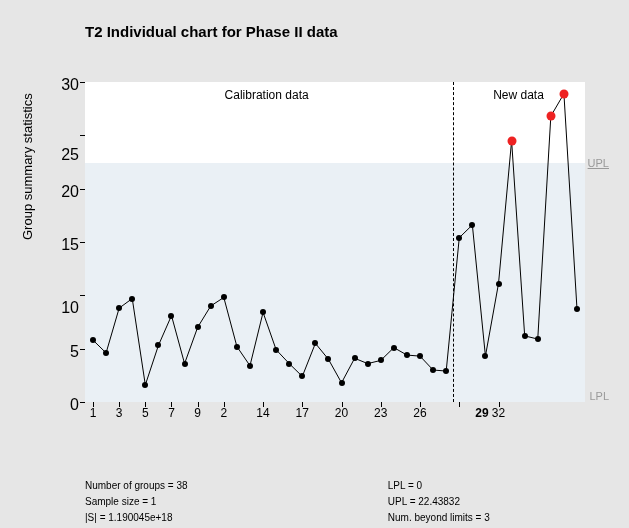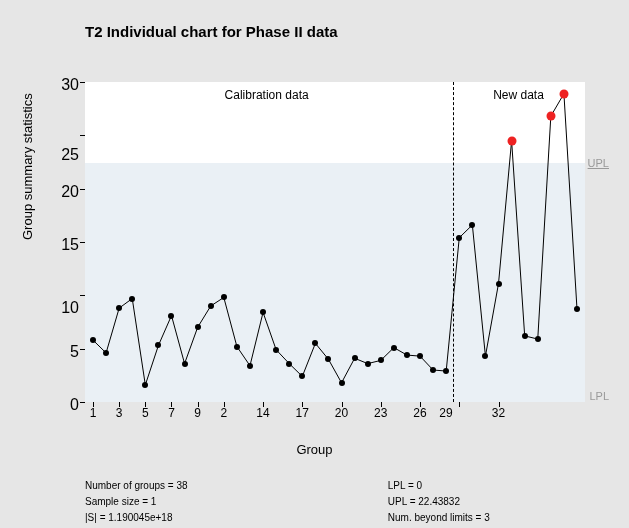--- a/index.html
+++ b/index.html
@@ -229,28 +229,27 @@
       <div class="tick-x" style="left: 263.054px;">14</div>
       <div class="tick-x-line" style="left: 263.054px;"></div>
       <div class="tick-x" style="left: 302.297px;">17</div>
       <div class="tick-x-line" style="left: 302.297px;"></div>
       <div class="tick-x" style="left: 341.541px;">20</div>
       <div class="tick-x-line" style="left: 341.541px;"></div>
       <div class="tick-x" style="left: 380.784px;">23</div>
       <div class="tick-x-line" style="left: 380.784px;"></div>
       <div class="tick-x" style="left: 420.027px;">26</div>
       <div class="tick-x-line" style="left: 420.027px;"></div>
-      <div class="tick-x" style="left: 446px;">29</div>
+      <div class="tick-x" style="left: 482px; font-weight: bold;">29</div>
       <div class="tick-x-line" style="left: 459.27px;"></div>
       <div class="tick-x" style="left: 498.514px;">32</div>
       <div class="tick-x-line" style="left: 498.514px;"></div>
     </div>
 
   <div class="axis-label-y">Group summary statistics</div>
-  <div class="axis-label-x">Group</div>
 
   <div class="limit-label" id="upl-lab" style="top: 156.658px; text-decoration: underline;">UPL</div>
   <div class="limit-label" id="lpl-lab" style="top: 390px;">LPL</div>
 
   <div class="footer">
     <div class="footer-col c1">
       <div>Number of groups = 38</div>
       <div>Sample size = 1</div>
       <div>|S| = 1.190045e+18</div>
     </div>

